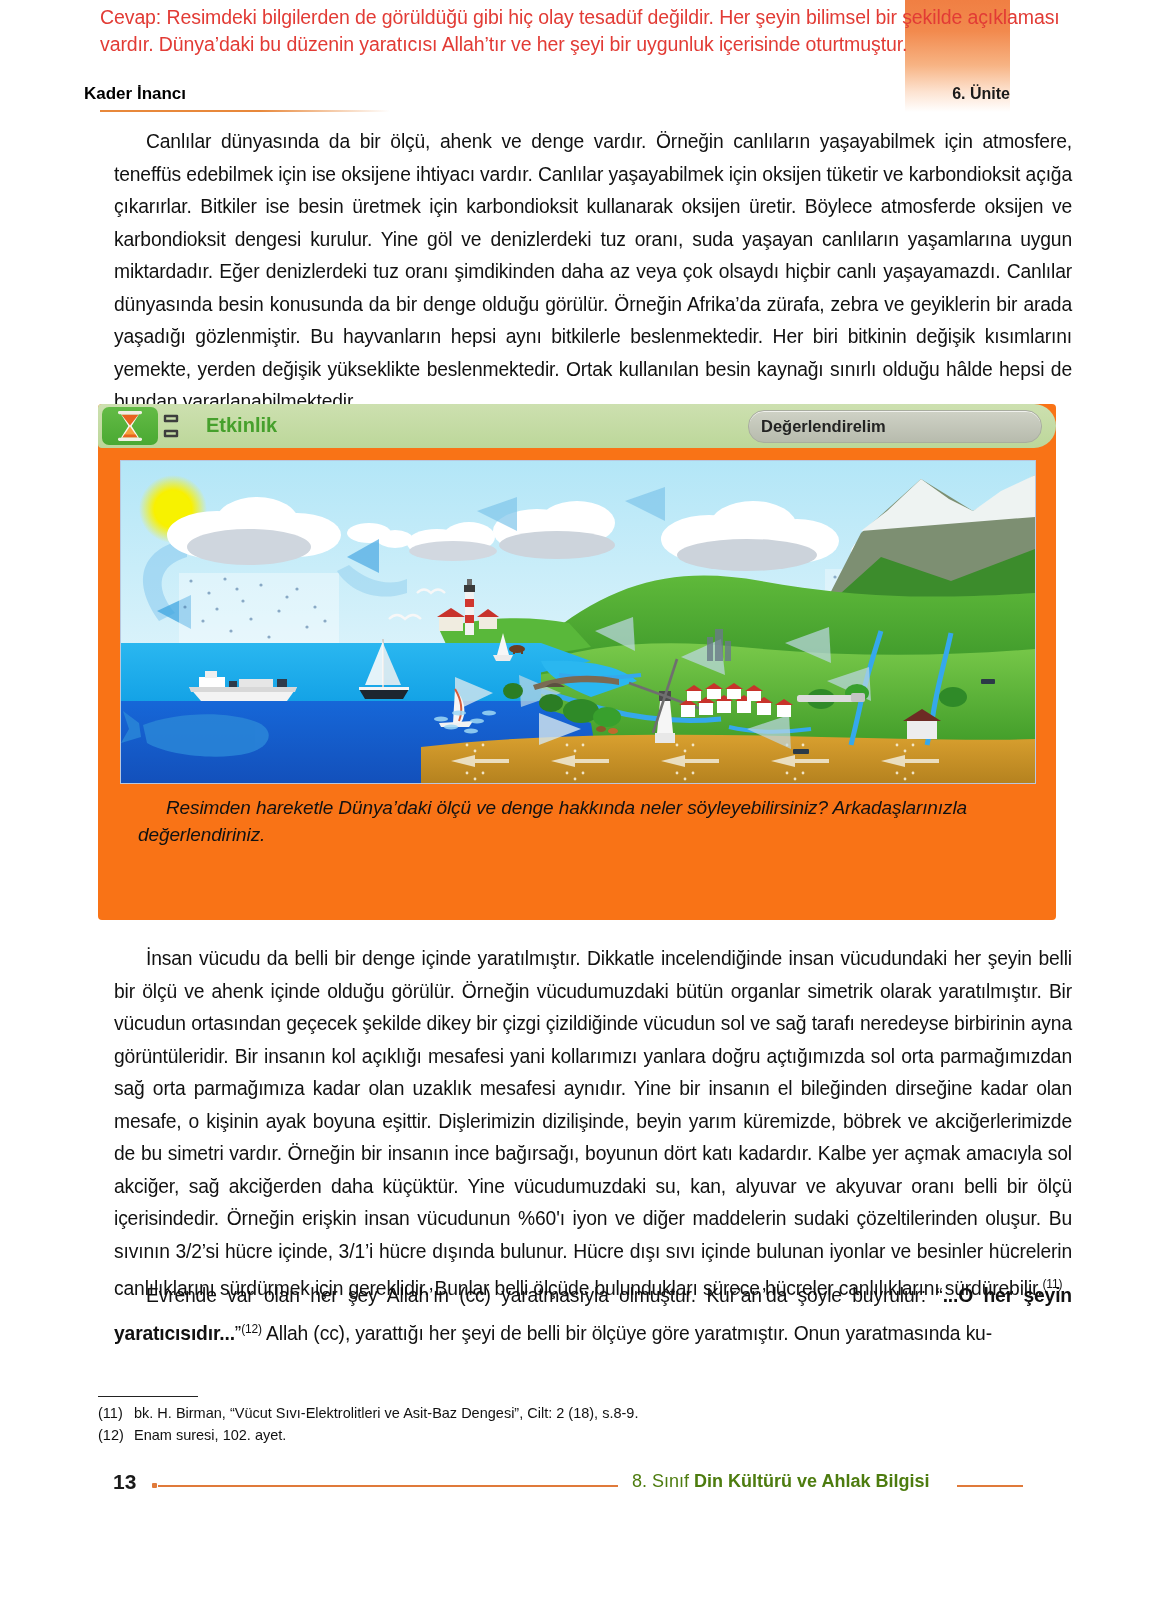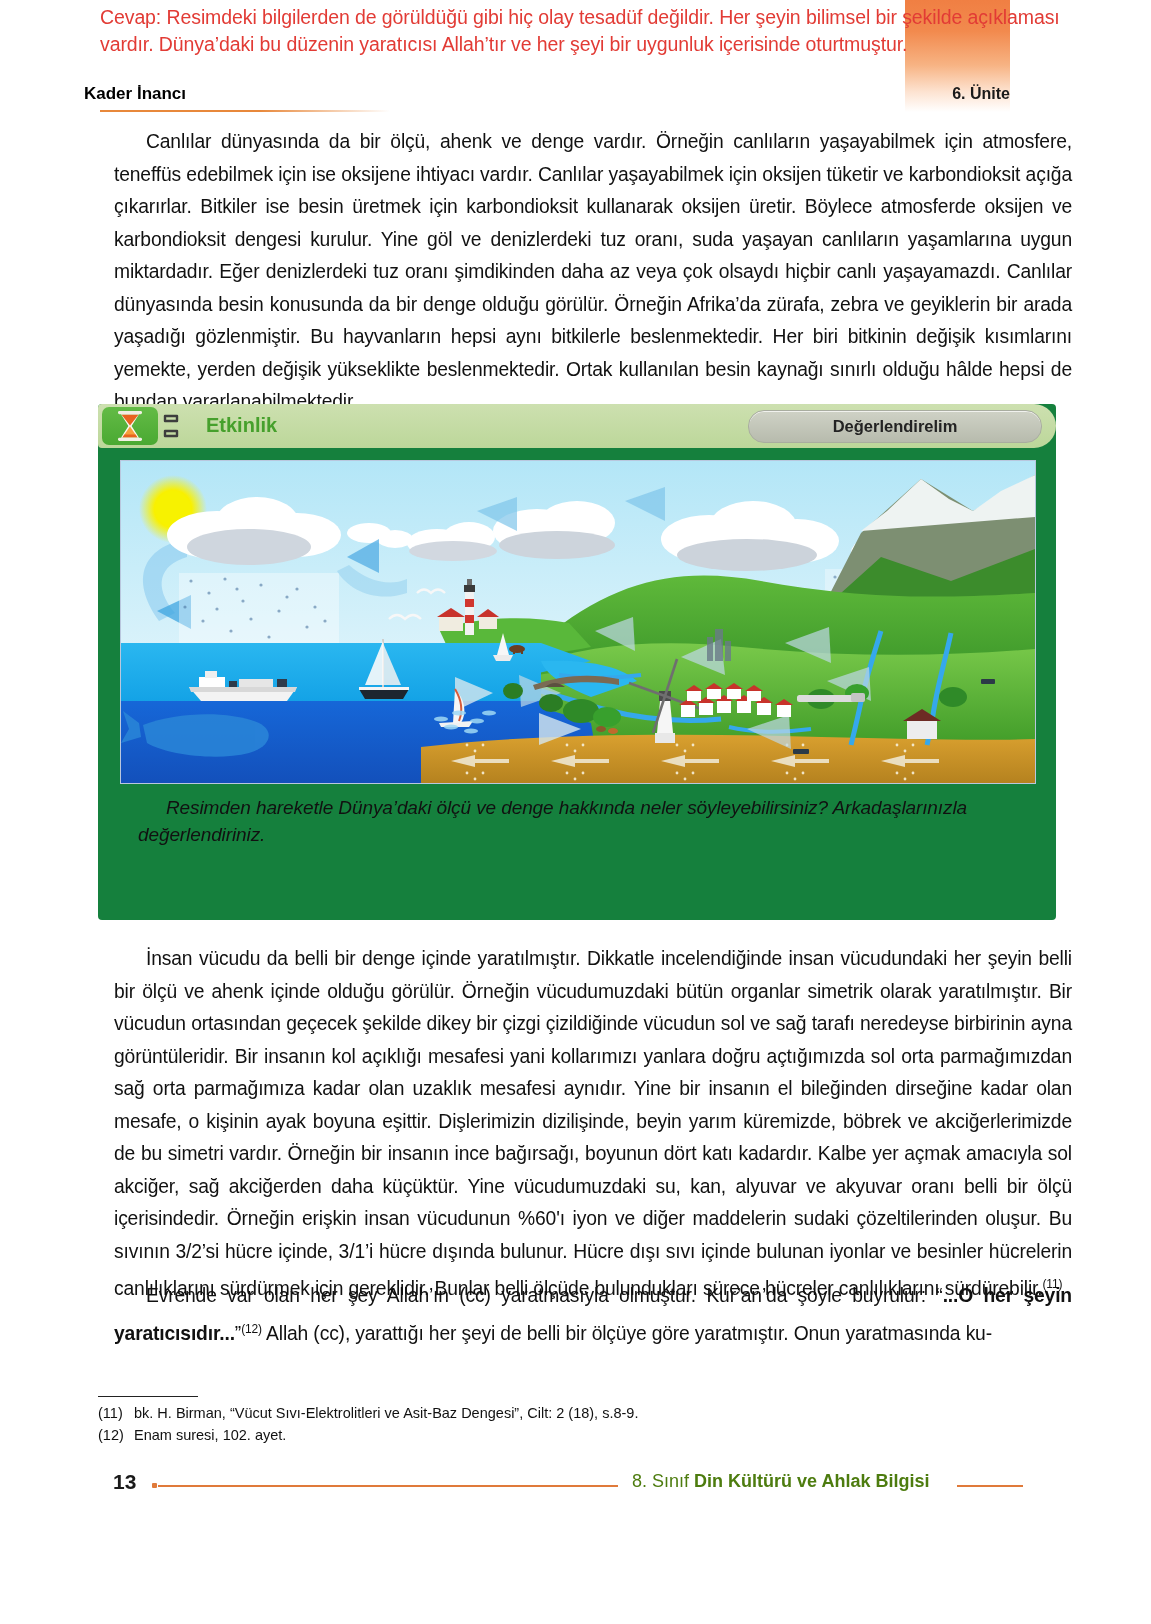--- a/index.html
+++ b/index.html
@@ -54,21 +54,21 @@
   .para .ind{display:inline-block;width:32px;}
   .p1{top:126px;}
   .p2{top:943px;}
   .p3{top:1280px;}
   .sup{font-size:12px;vertical-align:super;}
   .bold{font-weight:bold;}
 
   
   .activity{
     position:absolute; left:98px; top:404px; width:958px; height:516px;
-    background:#15803d;
+    background:#f97316;
     border-radius:4px;
   }
   .act-bar{
     position:absolute; left:0; top:0; width:958px; height:44px;
     background:linear-gradient(to bottom,#cde0b0,#bcd79a);
     border-radius:4px 22px 22px 4px;
   }
   .act-icon{
     position:absolute; left:4px; top:3px; width:56px; height:38px;
     background:linear-gradient(to bottom,#63bb46,#4aa932);
@@ -86,22 +86,22 @@
     color:#46a02c; font-size:20px; font-weight:bold;
   }
   .act-pill{
     position:absolute; right:14px; top:6px; width:292px; height:31px;
     background:linear-gradient(to bottom,#cfd2c6,#b7bbad);
     border:1px solid #a9ada0;
     border-radius:16px;
     box-shadow:inset 0 1px 0 rgba(255,255,255,.7);
   }
   .act-pill span{
-    display:block;text-align:center;line-height:31px;
-    font-size:16.5px;font-weight:bold;color:#232323;
+    display:block;text-align:left;line-height:31px;
+    font-size:16.5px;font-weight:bold;color:#232323;padding-left:12px;
   }
 
   
   .illus{
     position:absolute; left:22px; top:56px; width:914px; height:322px;
     border:1px solid #b9c7de;
     overflow:hidden;
     background:#bfe9f7;
   }
   .ill-svg{display:block;width:914px;height:322px;}

